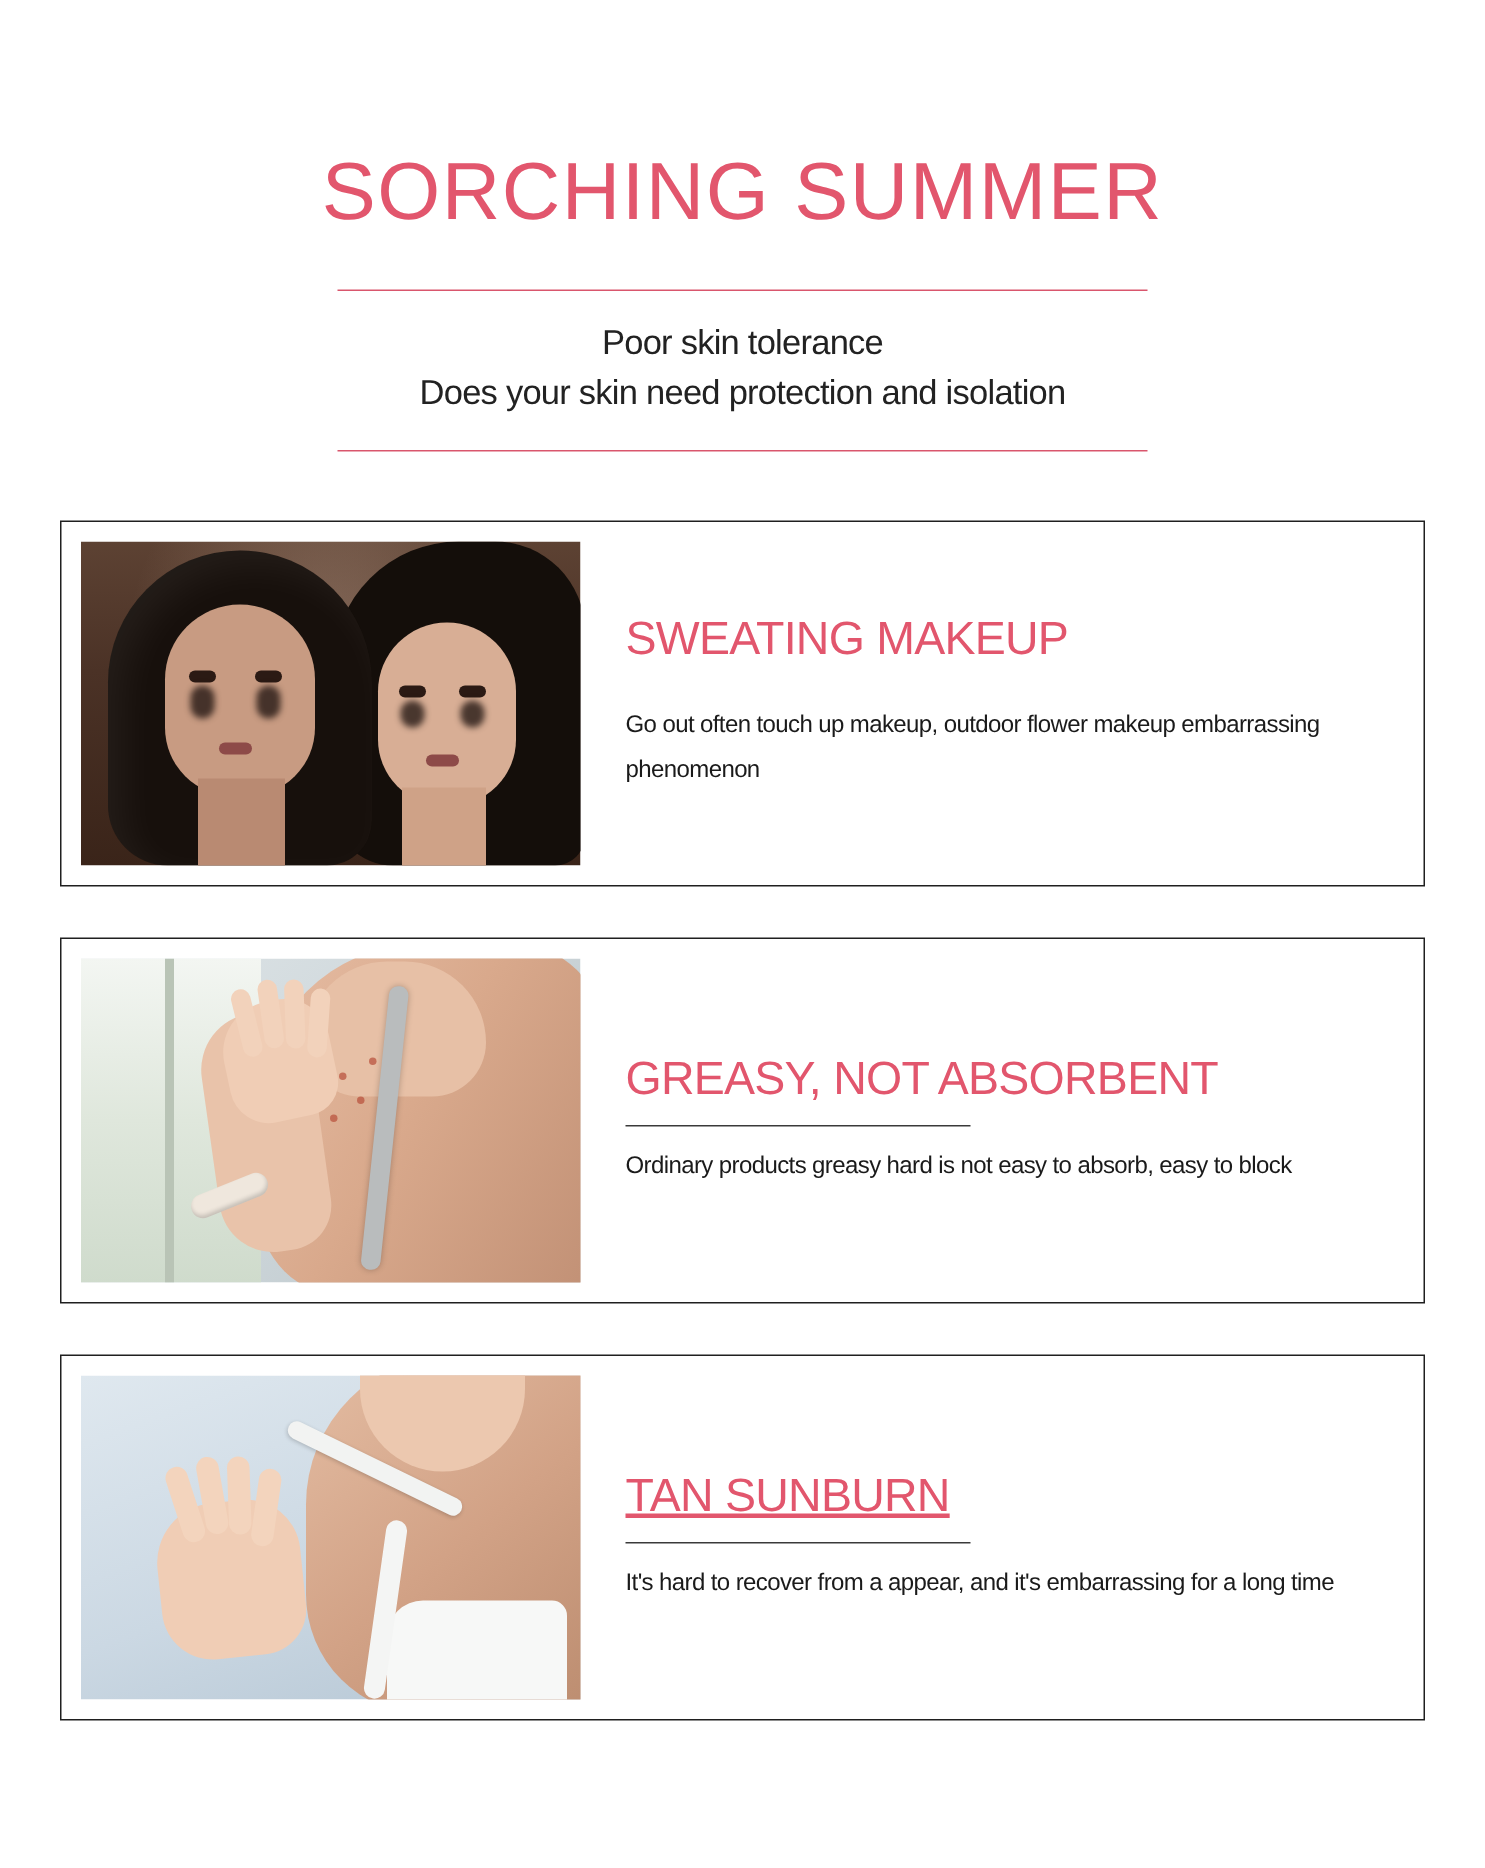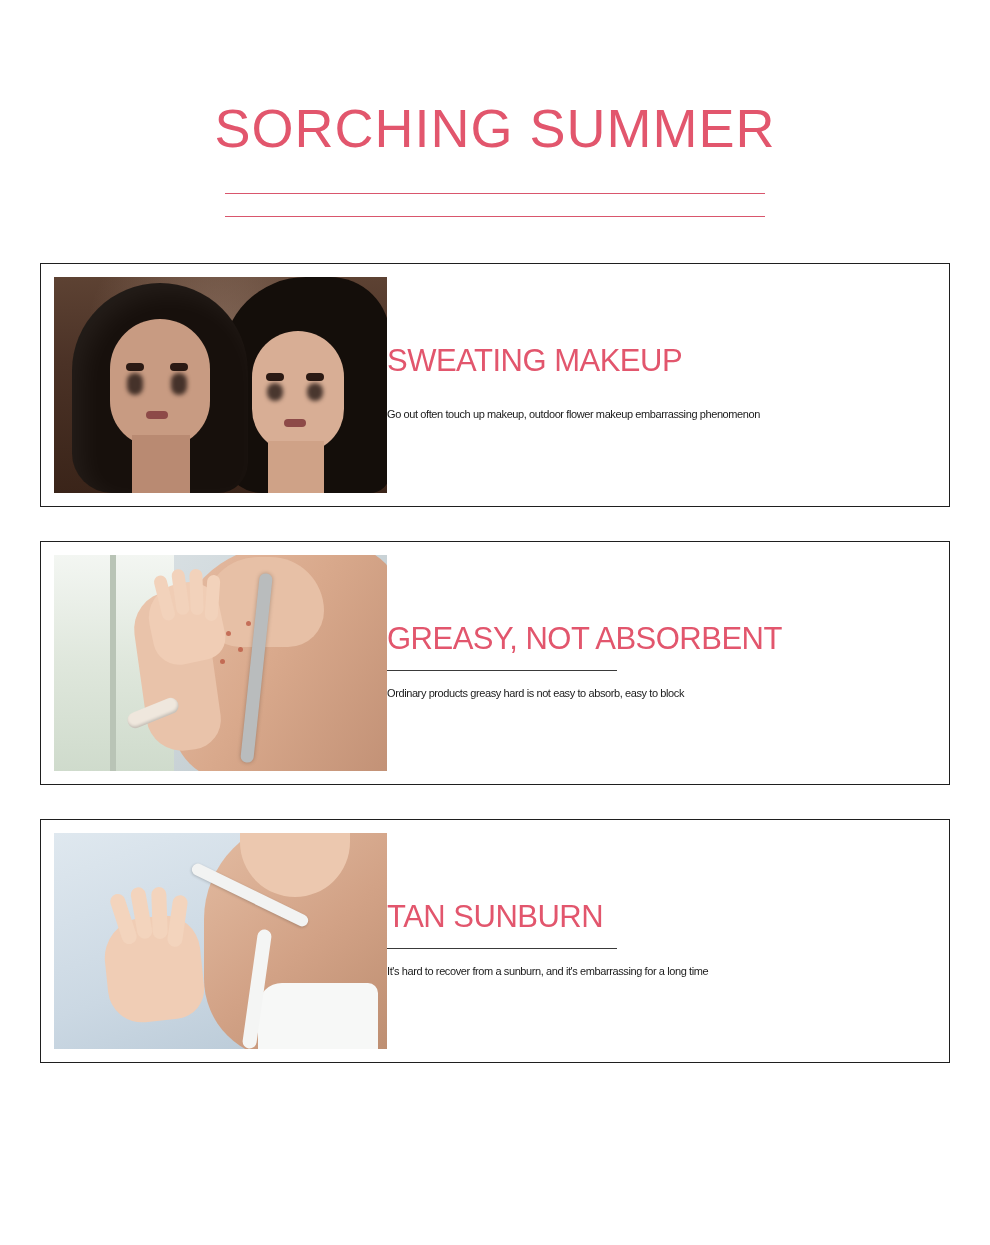--- a/index.html
+++ b/index.html
@@ -81,57 +81,58 @@
   .card-photo {
     width: 333px;
     height: 216px;
     margin-left: 13px;
     flex: 0 0 auto;
     overflow: hidden;
     position: relative;
   }
   .card-body {
     flex: 1 1 auto;
+    padding-left: 30px;
     padding-right: 30px;
     box-sizing: border-box;
   }
   .card-title {
     color: #e2566d;
     font-size: 31px;
     font-weight: 400;
     letter-spacing: -0.5px;
     margin: 0 0 0 0;
     line-height: 1.1;
   }
   .title-rule {
     width: 230px;
     height: 1px;
     background: #3a3a3a;
     margin: 14px 0 12px 0;
   }
   .card-desc {
     color: #1a1a1a;
-    font-size: 11px;
+    font-size: 16px;
     letter-spacing: -0.4px;
     line-height: 1.9;
     margin: 0;
   }
   .card-desc .line {
     display: block;
   }
 
   
   .card-1 .card-body { }
   .card-1 .card-title { margin-bottom: 26px; }
 
   
   .card-2 .card-title { margin-bottom: 0; }
 
   
-  .card-3 .card-title { margin-bottom: 0; }
+  .card-3 .card-title { margin-bottom: 0; text-decoration: underline; }
 
   
   .photo-inner { position: absolute; inset: 0; }
 
   
   .p1 {
     background: linear-gradient(180deg, #5d4233 0%, #4b3226 40%, #3a2419 100%);
   }
   .p1 .bg-light {
     position: absolute; inset: 0;
@@ -226,20 +227,24 @@
 </head>
 <body>
 
 <div class="page">
 
   <div class="header">
     <h1 class="main-title">SORCHING SUMMER</h1>
 
     <div class="rule"></div>
 
+    <div class="subtitle">
+      <span class="line">Poor skin tolerance</span>
+      <span class="line">Does your skin need protection and isolation</span>
+    </div>
 
     <div class="rule-bottom"></div>
   </div>
 
   <div class="cards">
 
     <div class="card card-1">
       <div class="card-photo">
         <div class="photo-inner p1">
           <div class="bg-light"></div>
@@ -311,19 +316,19 @@
           <div class="finger3" style="left:62px; top:60px; transform:rotate(-18deg);"></div>
           <div class="finger3" style="left:80px; top:54px; transform:rotate(-10deg);"></div>
           <div class="finger3" style="left:98px; top:54px; transform:rotate(-2deg);"></div>
           <div class="finger3" style="left:116px; top:62px; transform:rotate(8deg);"></div>
         </div>
       </div>
       <div class="card-body">
         <h2 class="card-title">TAN SUNBURN</h2>
         <div class="title-rule"></div>
         <p class="card-desc">
-          <span class="line">It's hard to recover from a sunburn, and it's embarrassing for a long time</span>
+          <span class="line">It's hard to recover from a appear, and it's embarrassing for a long time</span>
         </p>
       </div>
     </div>
 
   </div>
 </div>
 
 </body></html>

